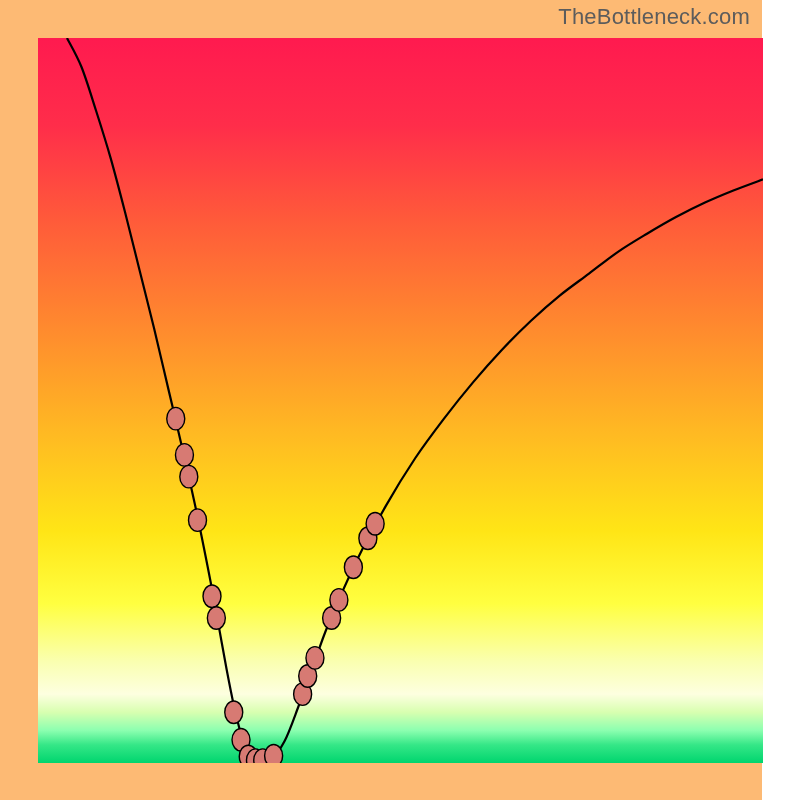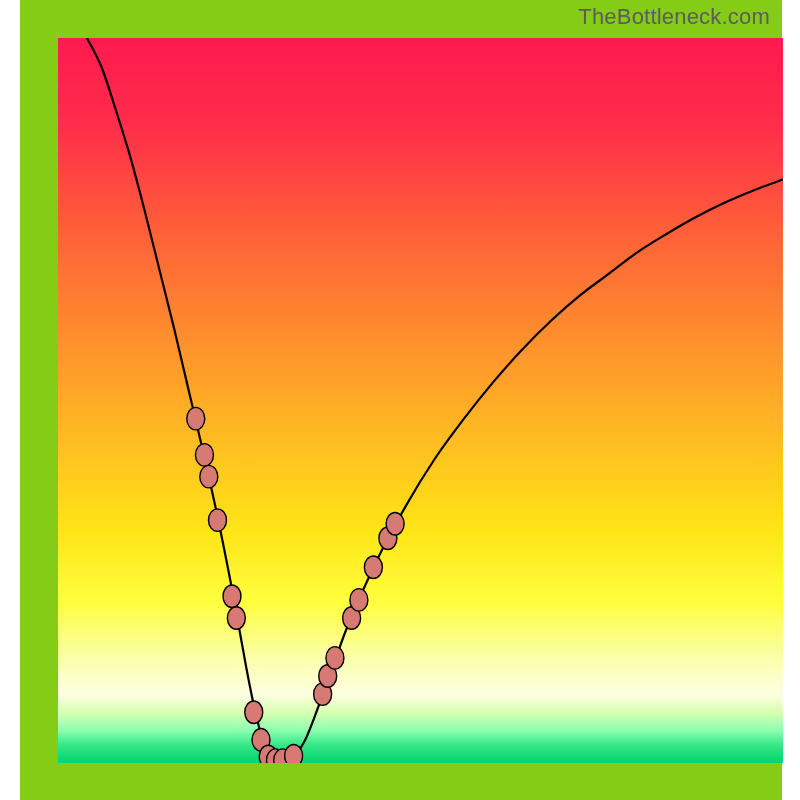--- a/index.html
+++ b/index.html
@@ -6,23 +6,22 @@
     margin: 0;
     padding: 0;
     width: 800px;
     height: 800px;
     overflow: hidden;
     font-family: Arial, Helvetica, sans-serif;
   }
   .frame {
     width: 762px;
     height: 800px;
-    background: #84cc16;
+    background: #fdba74;
     position: relative;
-    margin-left: 20px;
   }
   .watermark {
     position: absolute;
     top: 4px;
     right: 12px;
     color: #5c5c5c;
     font-size: 22px;
     letter-spacing: 0.2px;
     z-index: 10;
   }

